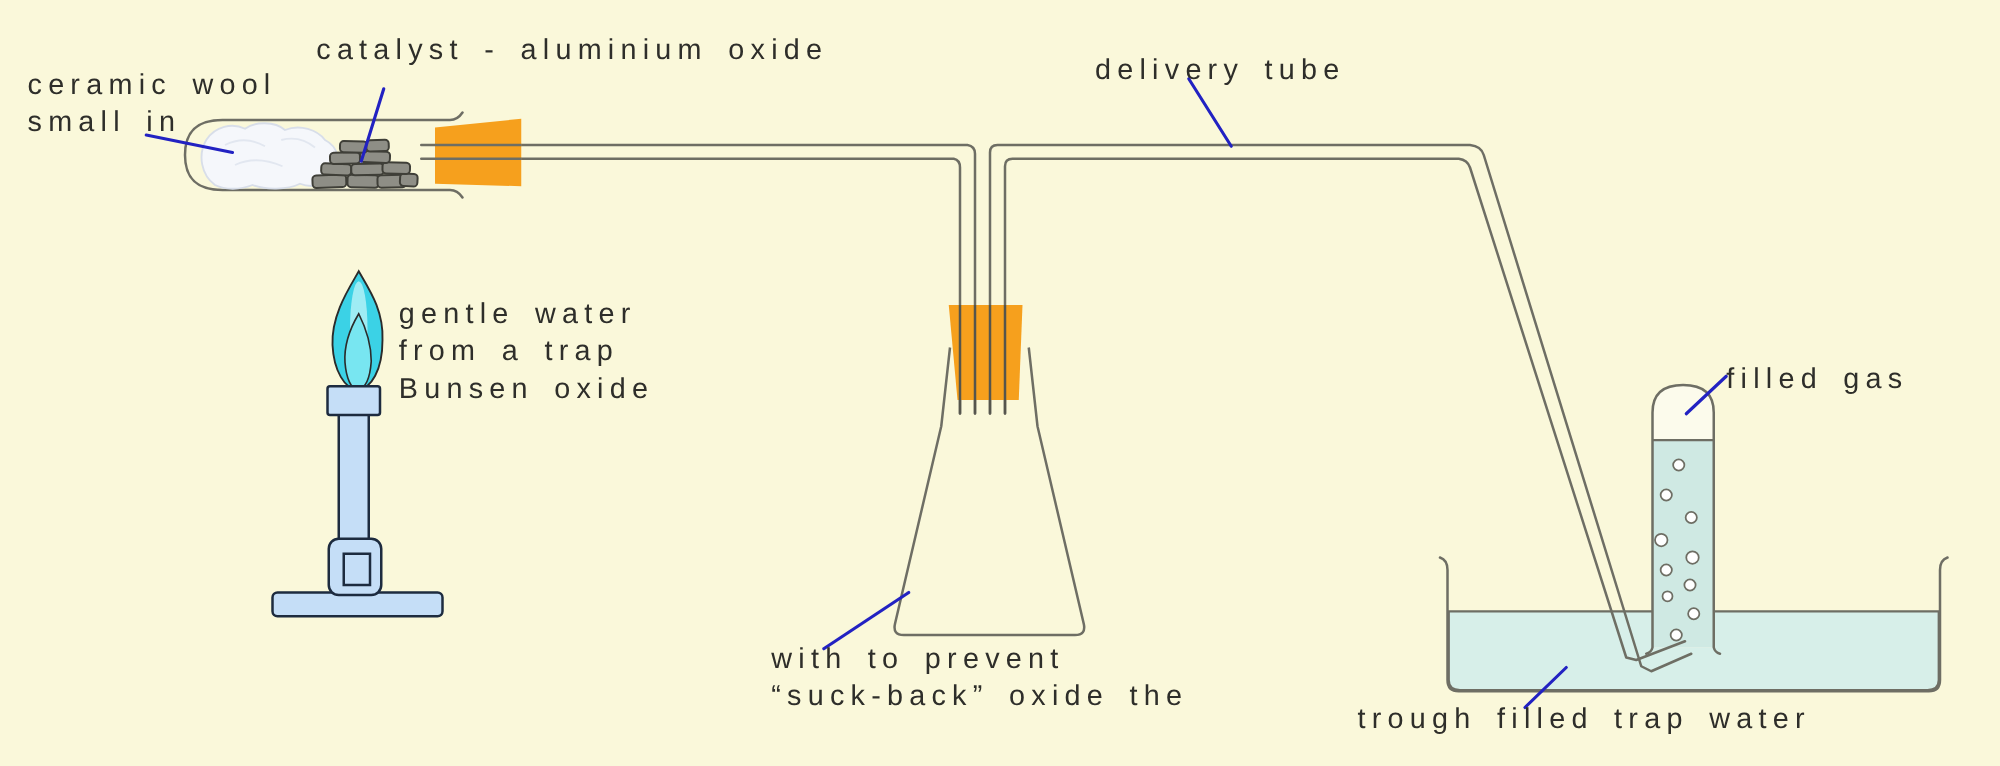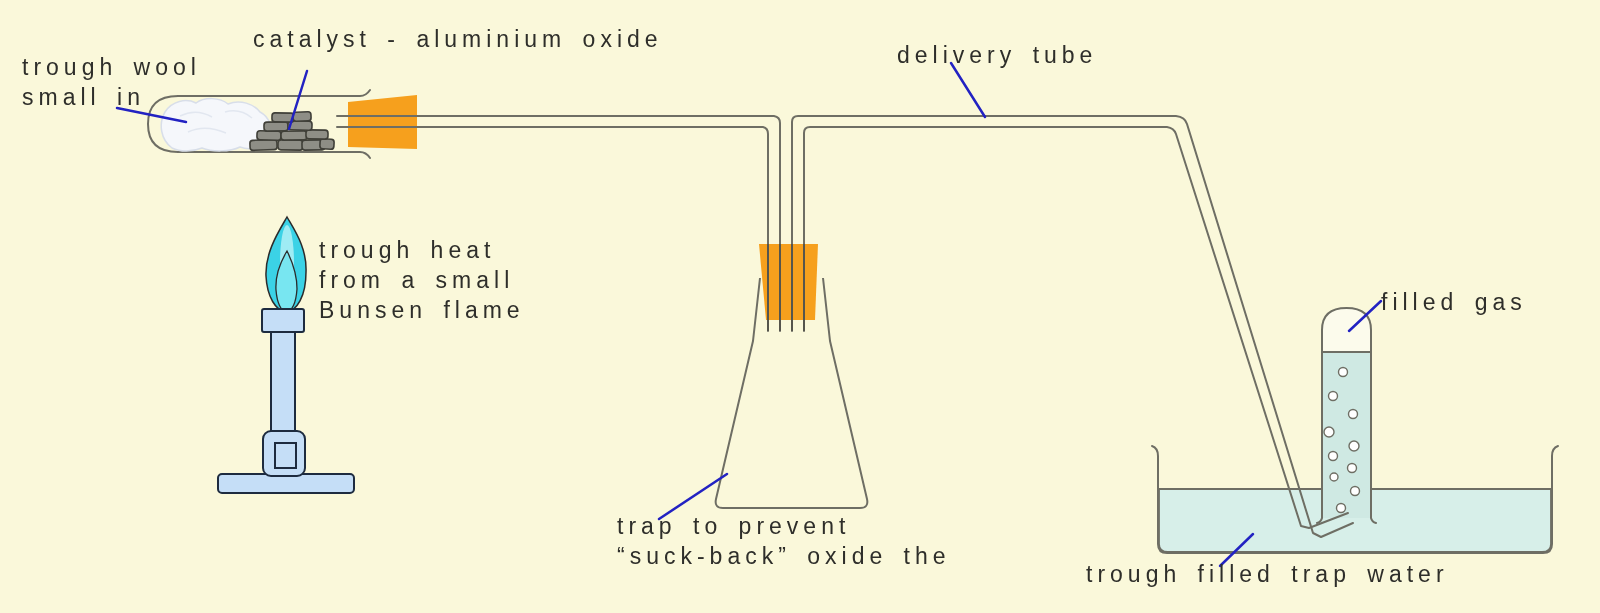--- a/index.html
+++ b/index.html
@@ -108,36 +108,36 @@
       <line x1="117" y1="108" x2="186" y2="122"></line>
       <line x1="307" y1="71" x2="289" y2="129"></line>
       <line x1="951" y1="63" x2="985" y2="117"></line>
       <line x1="1381" y1="301" x2="1349" y2="331"></line>
       <line x1="659" y1="519" x2="727" y2="474"></line>
       <line x1="1220" y1="566" x2="1253" y2="534"></line>
     </g>
   </svg>
 
   <div class="label" style="left:22px;top:52px">
-    <div>trough wool</div>
+    <div>ceramic wool</div>
     <div>small in</div>
   </div>
 
   <div class="label" style="left:253px;top:24px">catalyst - aluminium oxide</div>
 
-  <div class="label" style="left:897px;top:40px">delivery tube</div>
+  <div class="label" style="left:876px;top:40px">delivery tube</div>
 
   <div class="label" style="left:319px;top:235px">
-    <div>trough heat</div>
-    <div>from a small</div>
-    <div>Bunsen flame</div>
+    <div>gentle water</div>
+    <div>from a trap</div>
+    <div>Bunsen oxide</div>
   </div>
 
   <div class="label" style="left:1381px;top:287px">filled gas</div>
 
   <div class="label" style="left:617px;top:511px">
-    <div>trap to prevent</div>
+    <div>with to prevent</div>
     <div>“suck-back” oxide the</div>
   </div>
 
   <div class="label" style="left:1086px;top:559px">trough filled trap water</div>
 
 </div>
 
 </body></html>

